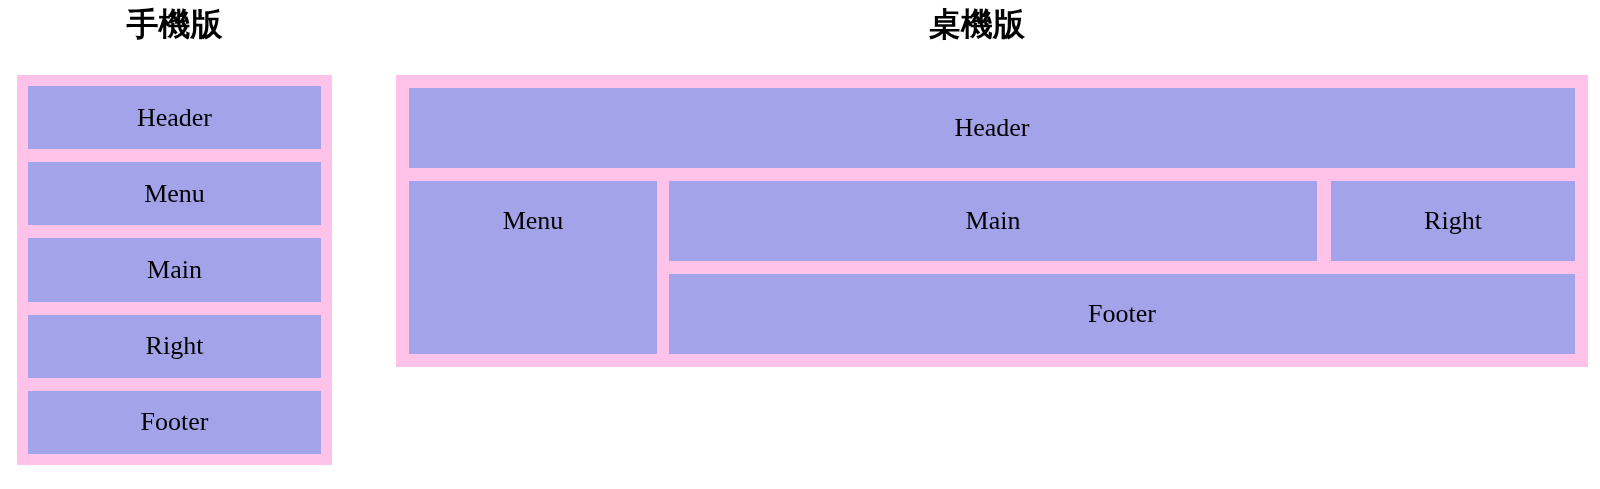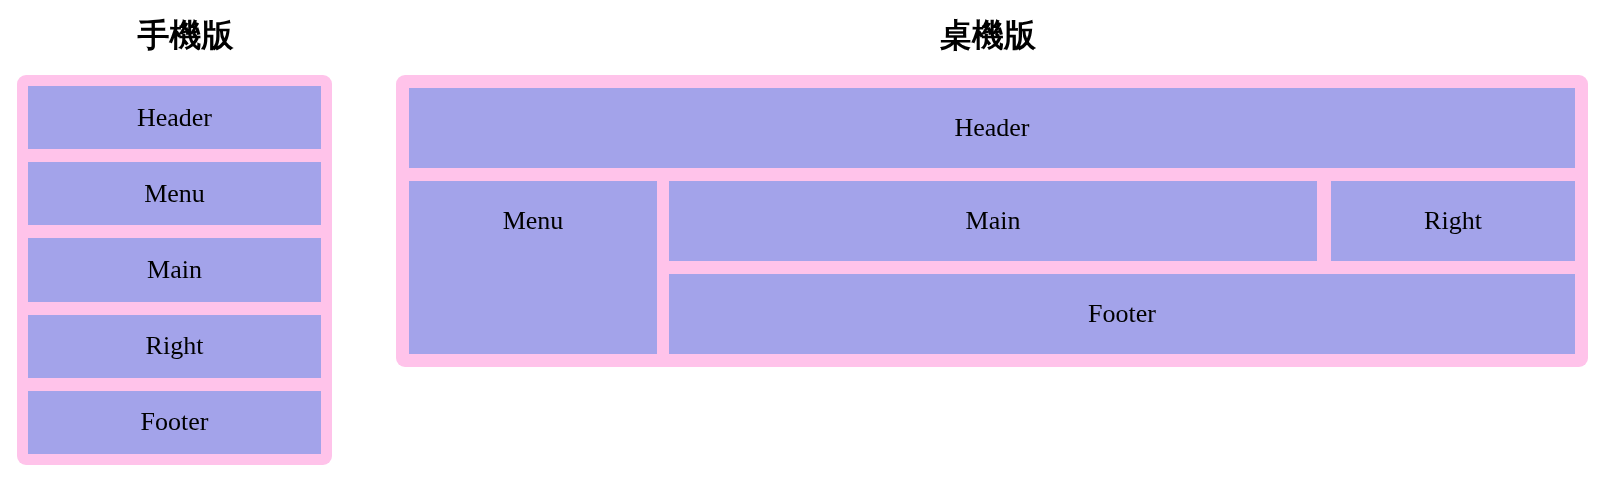--- a/index.html
+++ b/index.html
@@ -16,39 +16,38 @@
   body {
     width: 1600px;
     height: 489px;
     position: relative;
     overflow: hidden;
     font-family: "Liberation Sans", sans-serif;
   }
   .panel-title {
     position: absolute;
     top: 0;
-    margin: 11px;
+    margin: 0;
     font-size: 32px;
     line-height: 48px;
     font-weight: 700;
     text-align: center;
     color: var(--title-text);
     font-family: "Liberation Sans", sans-serif;
   }
   #mobile-title  { left: 17px;  width: 315px; }
   #desktop-title { left: 381px; width: 1192px; }
 
   .frame {
     position: absolute;
     top: 75px;
     background: var(--frame-bg);
     box-sizing: border-box;
     display: flex;
     flex-direction: column;
-    border-radius: 9px;
   }
   #mobile-frame {
     left: 17px;
     width: 315px;
     height: 390px;
     padding: 11px;
     gap: 13px;
   }
   #desktop-frame {
     left: 396px;

